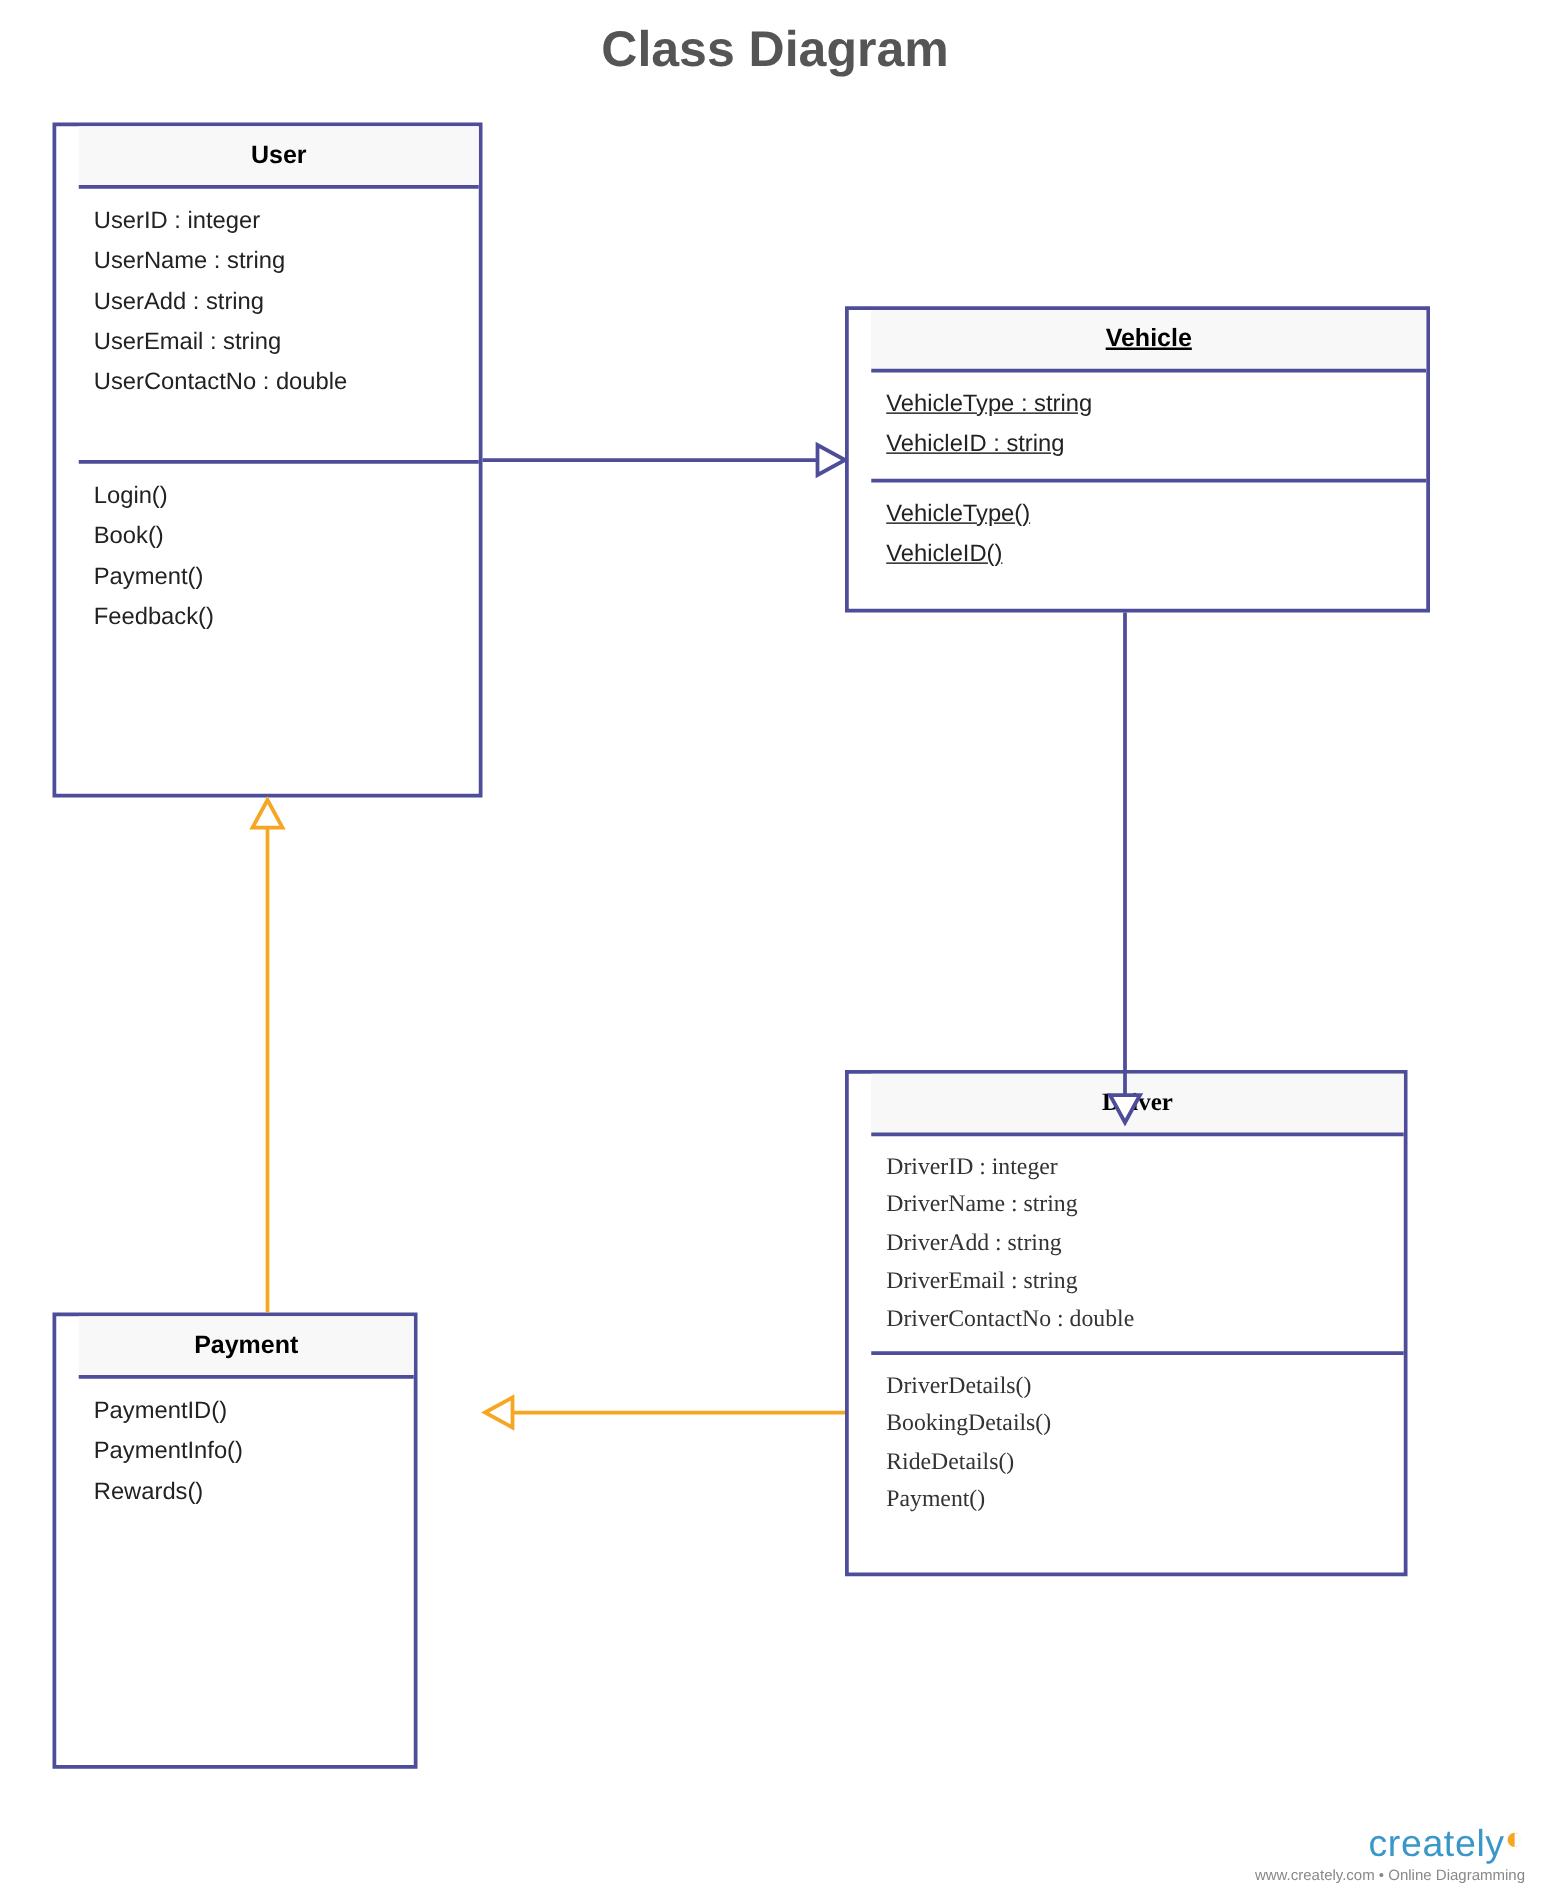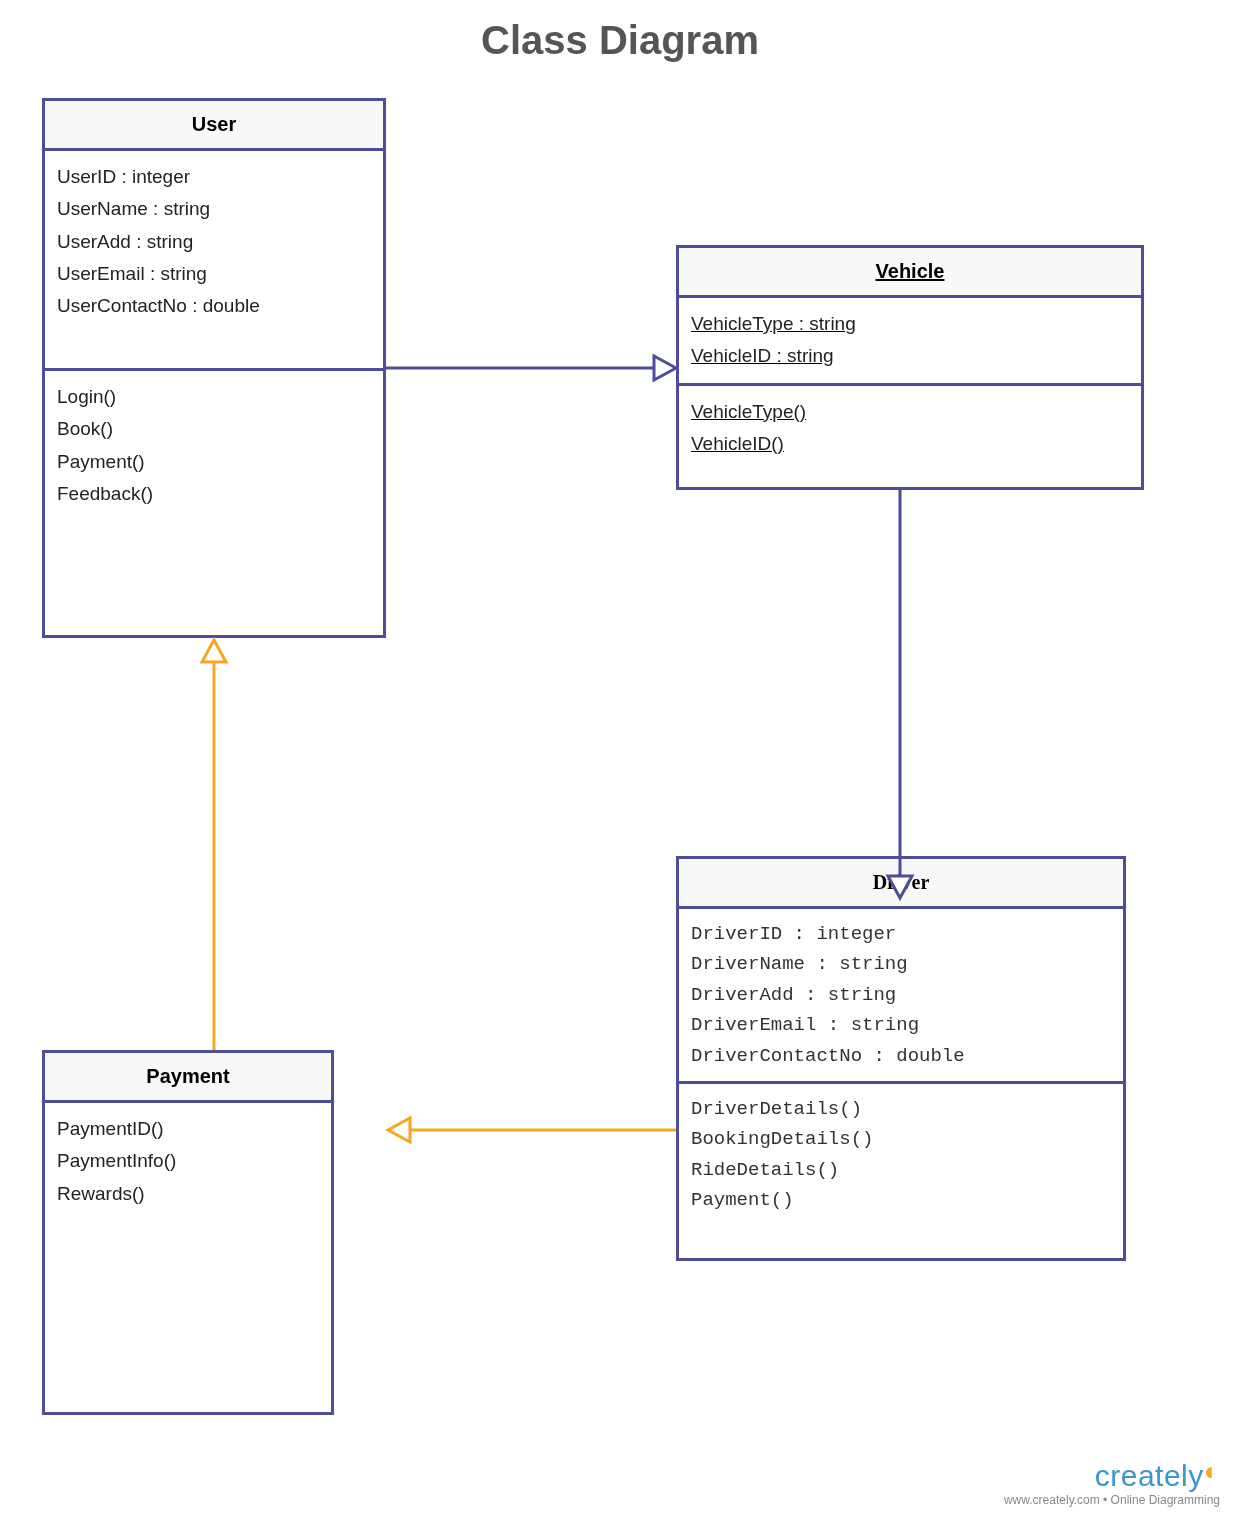--- a/index.html
+++ b/index.html
@@ -19,20 +19,21 @@
     width: 100%;
     text-align: center;
     font-size: 40px;
     color: #555;
     font-weight: 700;
   }
   .class-box {
     position: absolute;
     border: 3px solid #4d4d99;
     background: #fff;
+    padding-left: 18px;
   }
   .class-header {
     border-bottom: 3px solid #4d4d99;
     text-align: center;
     font-weight: bold;
     padding: 12px 8px;
     font-size: 20px;
     background: #f8f8f8;
   }
   .class-section {
@@ -41,21 +42,21 @@
   }
   .class-section:last-child {
     border-bottom: none;
   }
   .class-section div {
     font-size: 19px;
     line-height: 1.7;
     color: #222;
   }
   .driver-box .class-header { font-family: "Times New Roman", serif; font-size: 20px; }
-  .driver-box .class-section div { font-family: Liberation Mono, monospace; font-size: 19px; color: #333; line-height: 1.6; }
+  .driver-box .class-section div { font-family: Liberation Serif, serif; font-size: 19px; color: #333; line-height: 1.6; }
 
   svg.connectors {
     position: absolute;
     top: 0; left: 0;
     width: 1240px; height: 1519px;
     pointer-events: none;
   }
 
   .footer {
     position: absolute;

